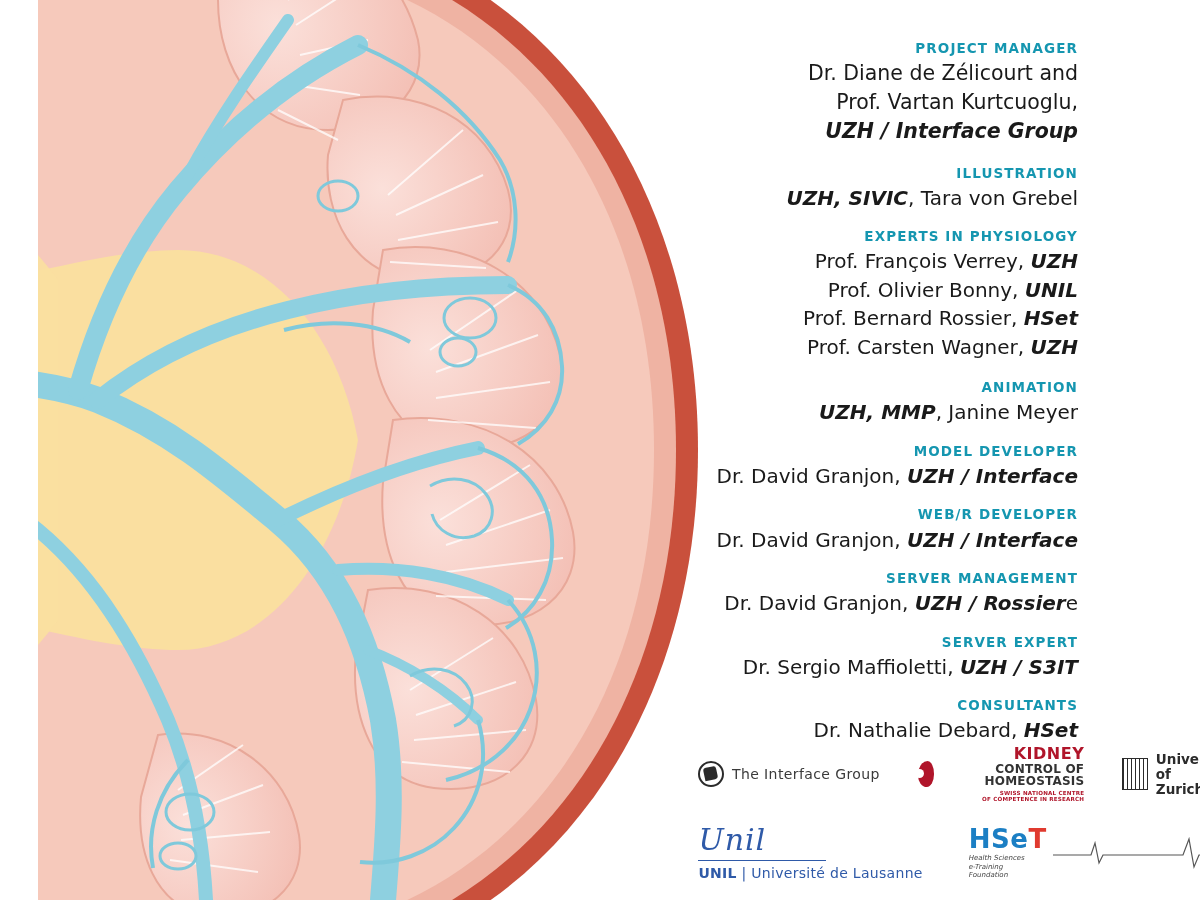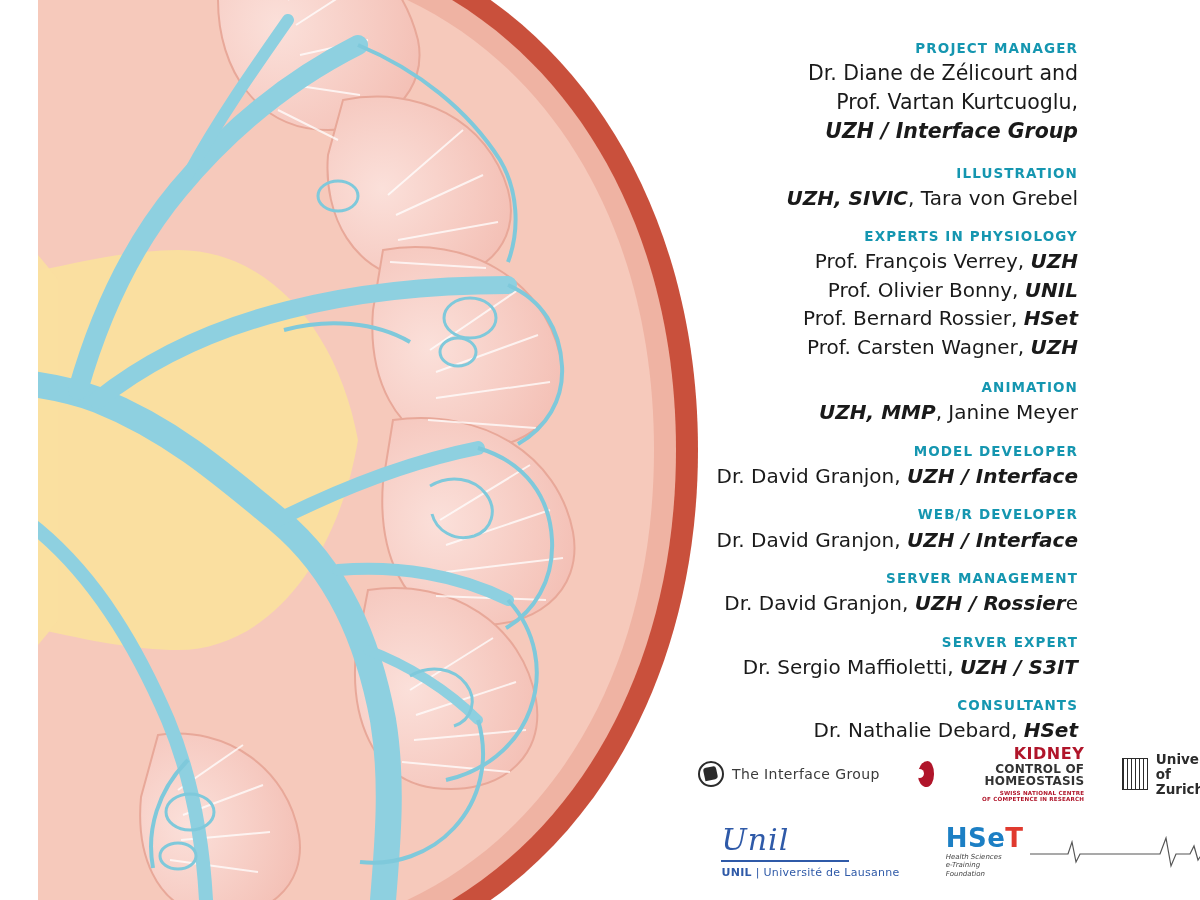--- a/index.html
+++ b/index.html
@@ -155,21 +155,21 @@
     letter-spacing: 1px;
     line-height: 1;
   }
   .logo-unil .rule {
     width: 128px;
     height: 1.5px;
     background: #2f5aa8;
     margin: 5px 0 4px 0;
   }
   .logo-unil .sub {
-    font-size: 11px;
+    font-size: 14px;
     color: #2f5aa8;
     letter-spacing: 0.3px;
     text-align: center;
   }
   .logo-unil .sub b { font-weight: bold; }
 
   
   .logo-hset { align-items: center; }
   .logo-hset .hs { line-height: 1; text-align: left; margin-right: 6px; }
   .logo-hset .h1 {

